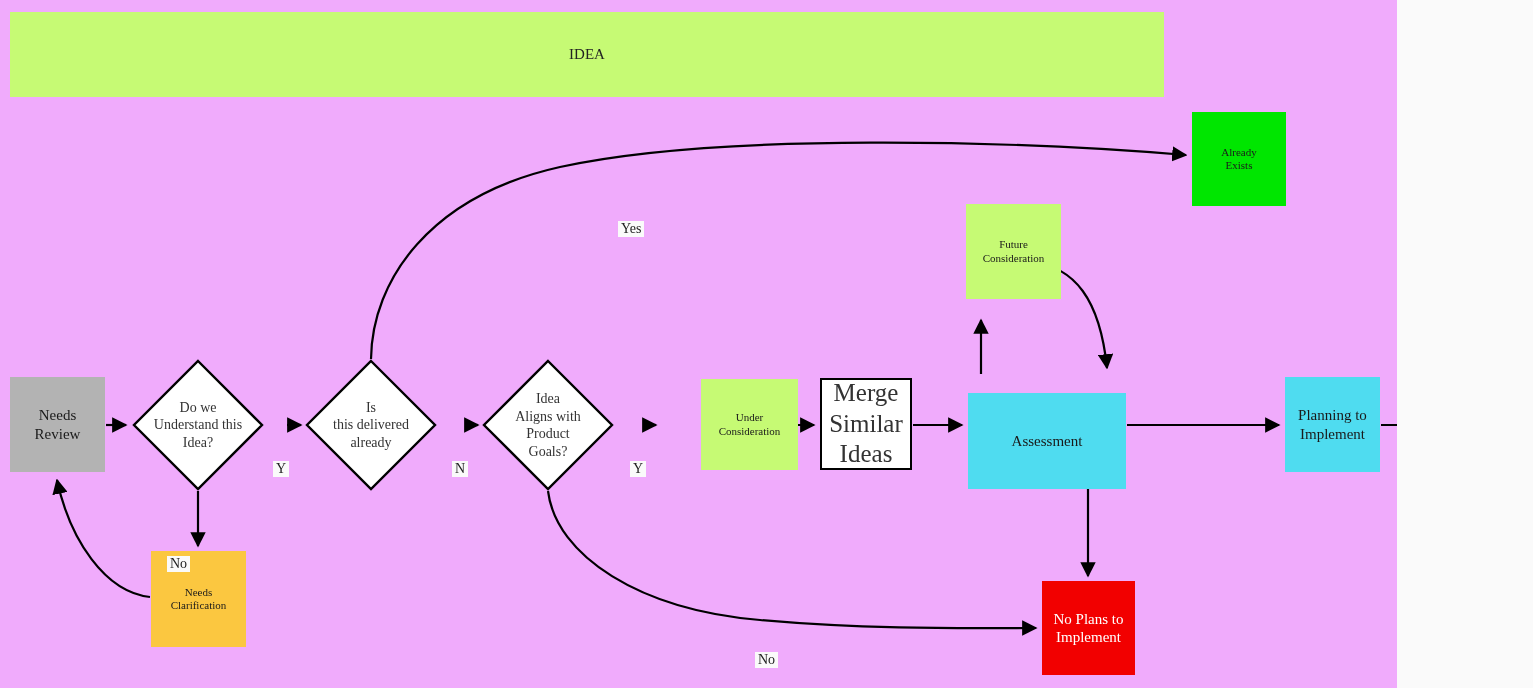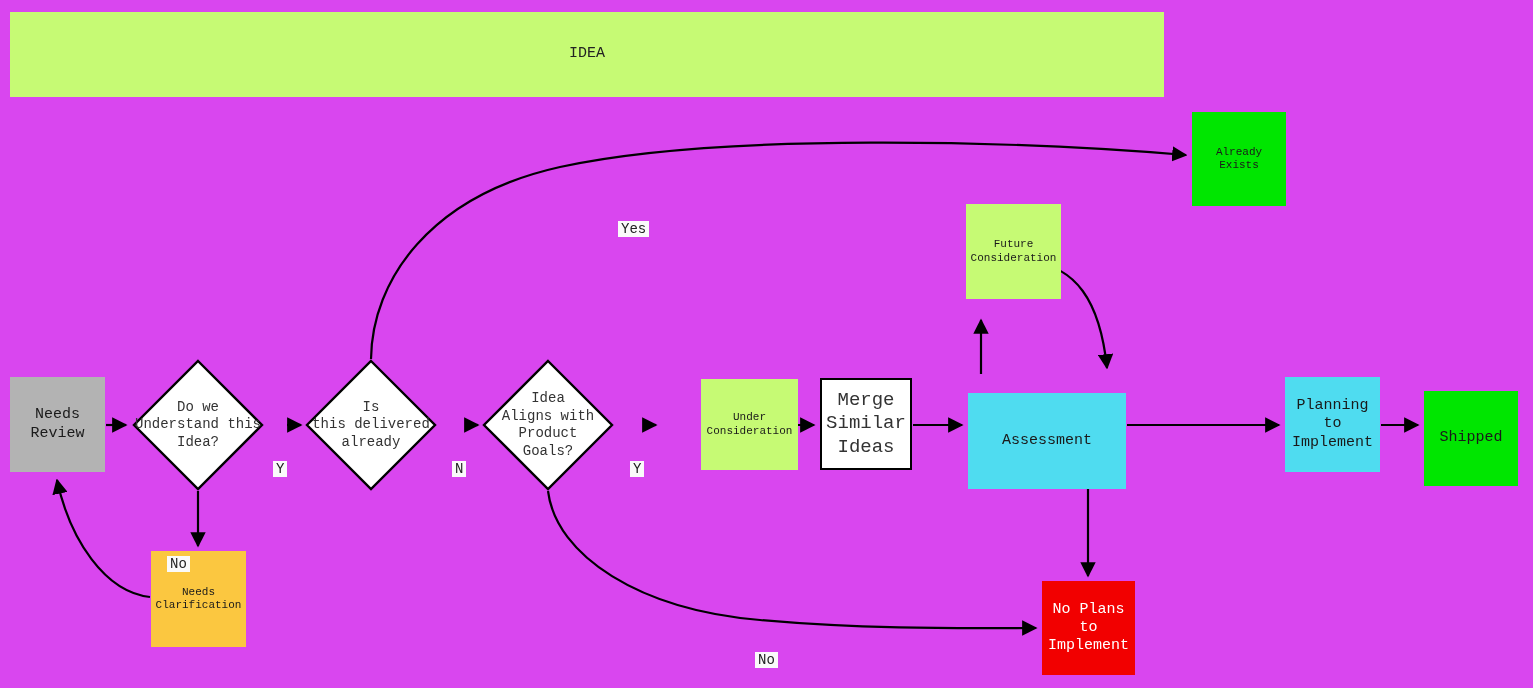--- a/index.html
+++ b/index.html
@@ -2,24 +2,24 @@
 <html><head>
 <meta charset="utf-8">
 <style>
   html, body {
     margin: 0;
     padding: 0;
     background: #fafafa;
   }
   #canvas {
     position: relative;
-    width: 1533px;
+    width: 1397px;
     height: 688px;
-    background: #d946ef;
-    font-family: Liberation Mono, monospace;
+    background: #f0abfc;
+    font-family: Liberation Serif, serif;
     overflow: hidden;
   }
   svg#edges {
     position: absolute;
     left: 0;
     top: 0;
     width: 1533px;
     height: 688px;
     pointer-events: none;
   }
@@ -33,21 +33,21 @@
     line-height: 1.22;
     color: #1a1a1a;
     white-space: pre-line;
   }
   .lane {
     font-size: 15px;
     color: #222;
   }
   .box-lg { font-size: 15px; }
   .box-sm { font-size: 11px; }
-  .box-merge { font-size: 19px; }
+  .box-merge { font-size: 25px; }
   .diamond-wrap {
     position: absolute;
   }
   .diamond-wrap svg {
     position: absolute;
     left: 0;
     top: 0;
   }
   .diamond-label {
     position: absolute;

